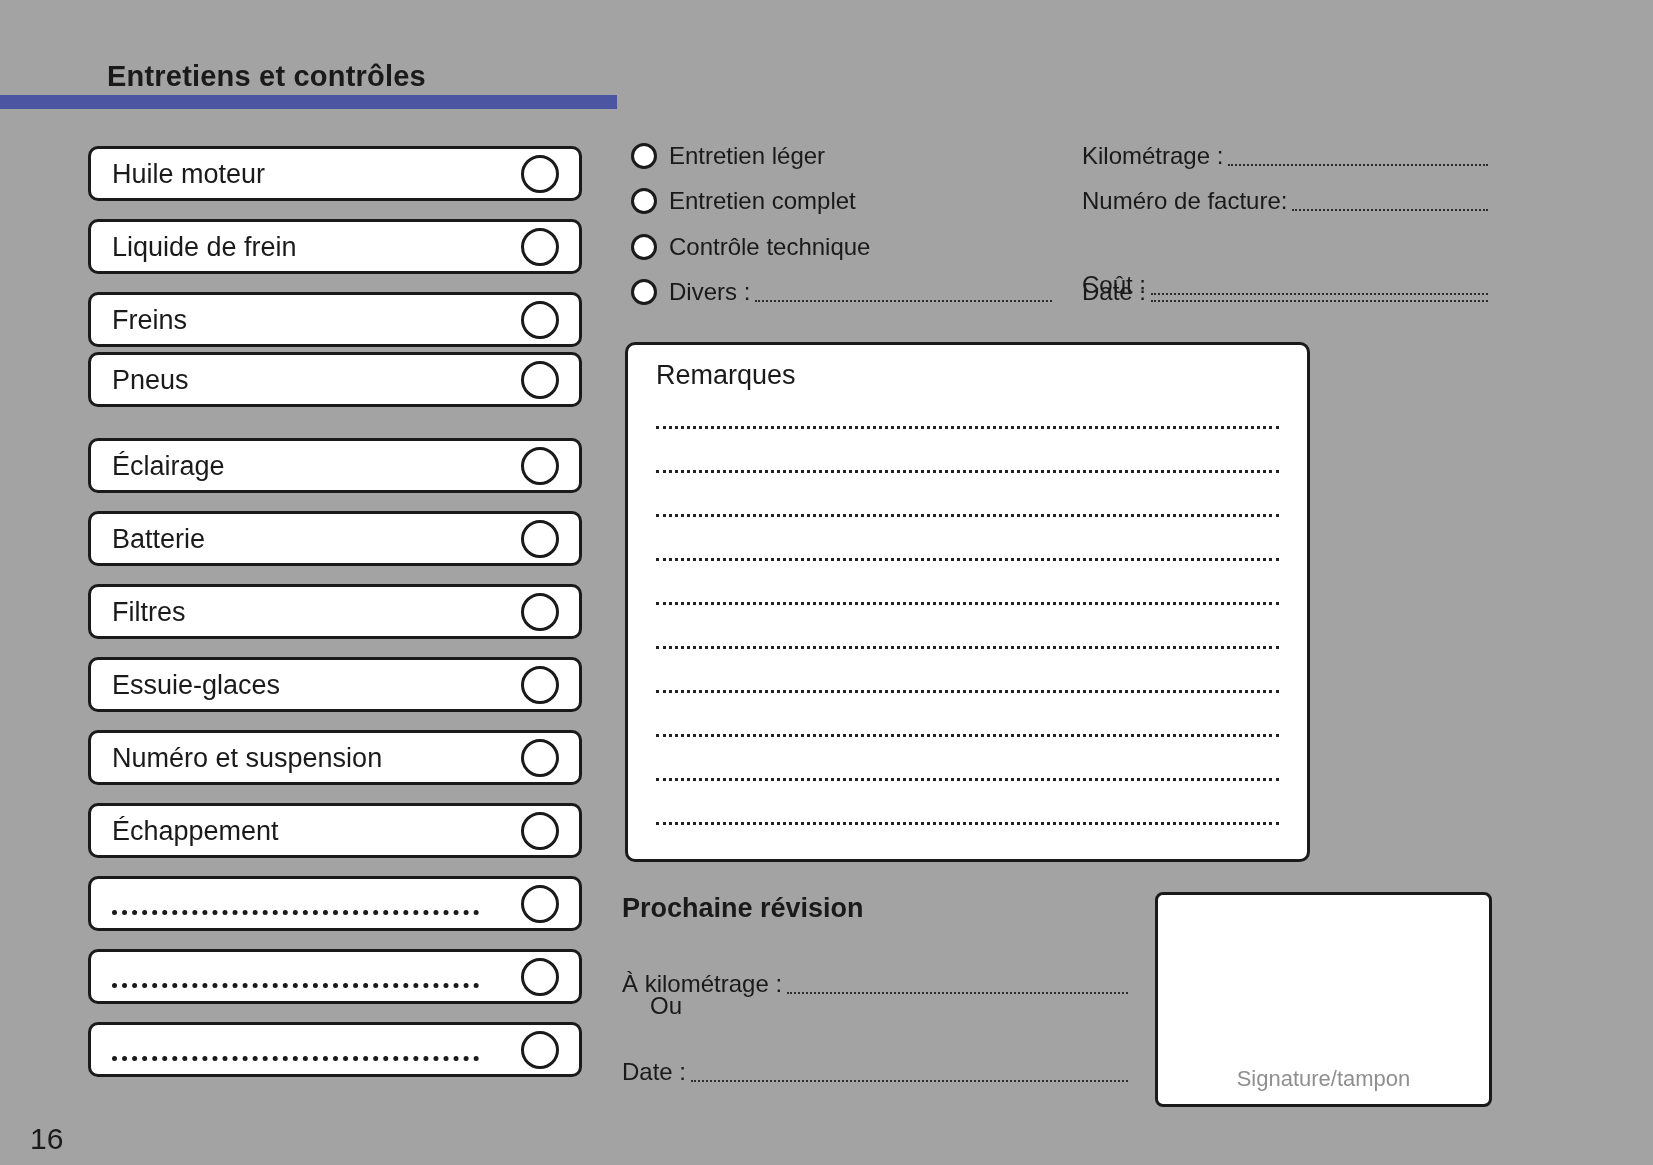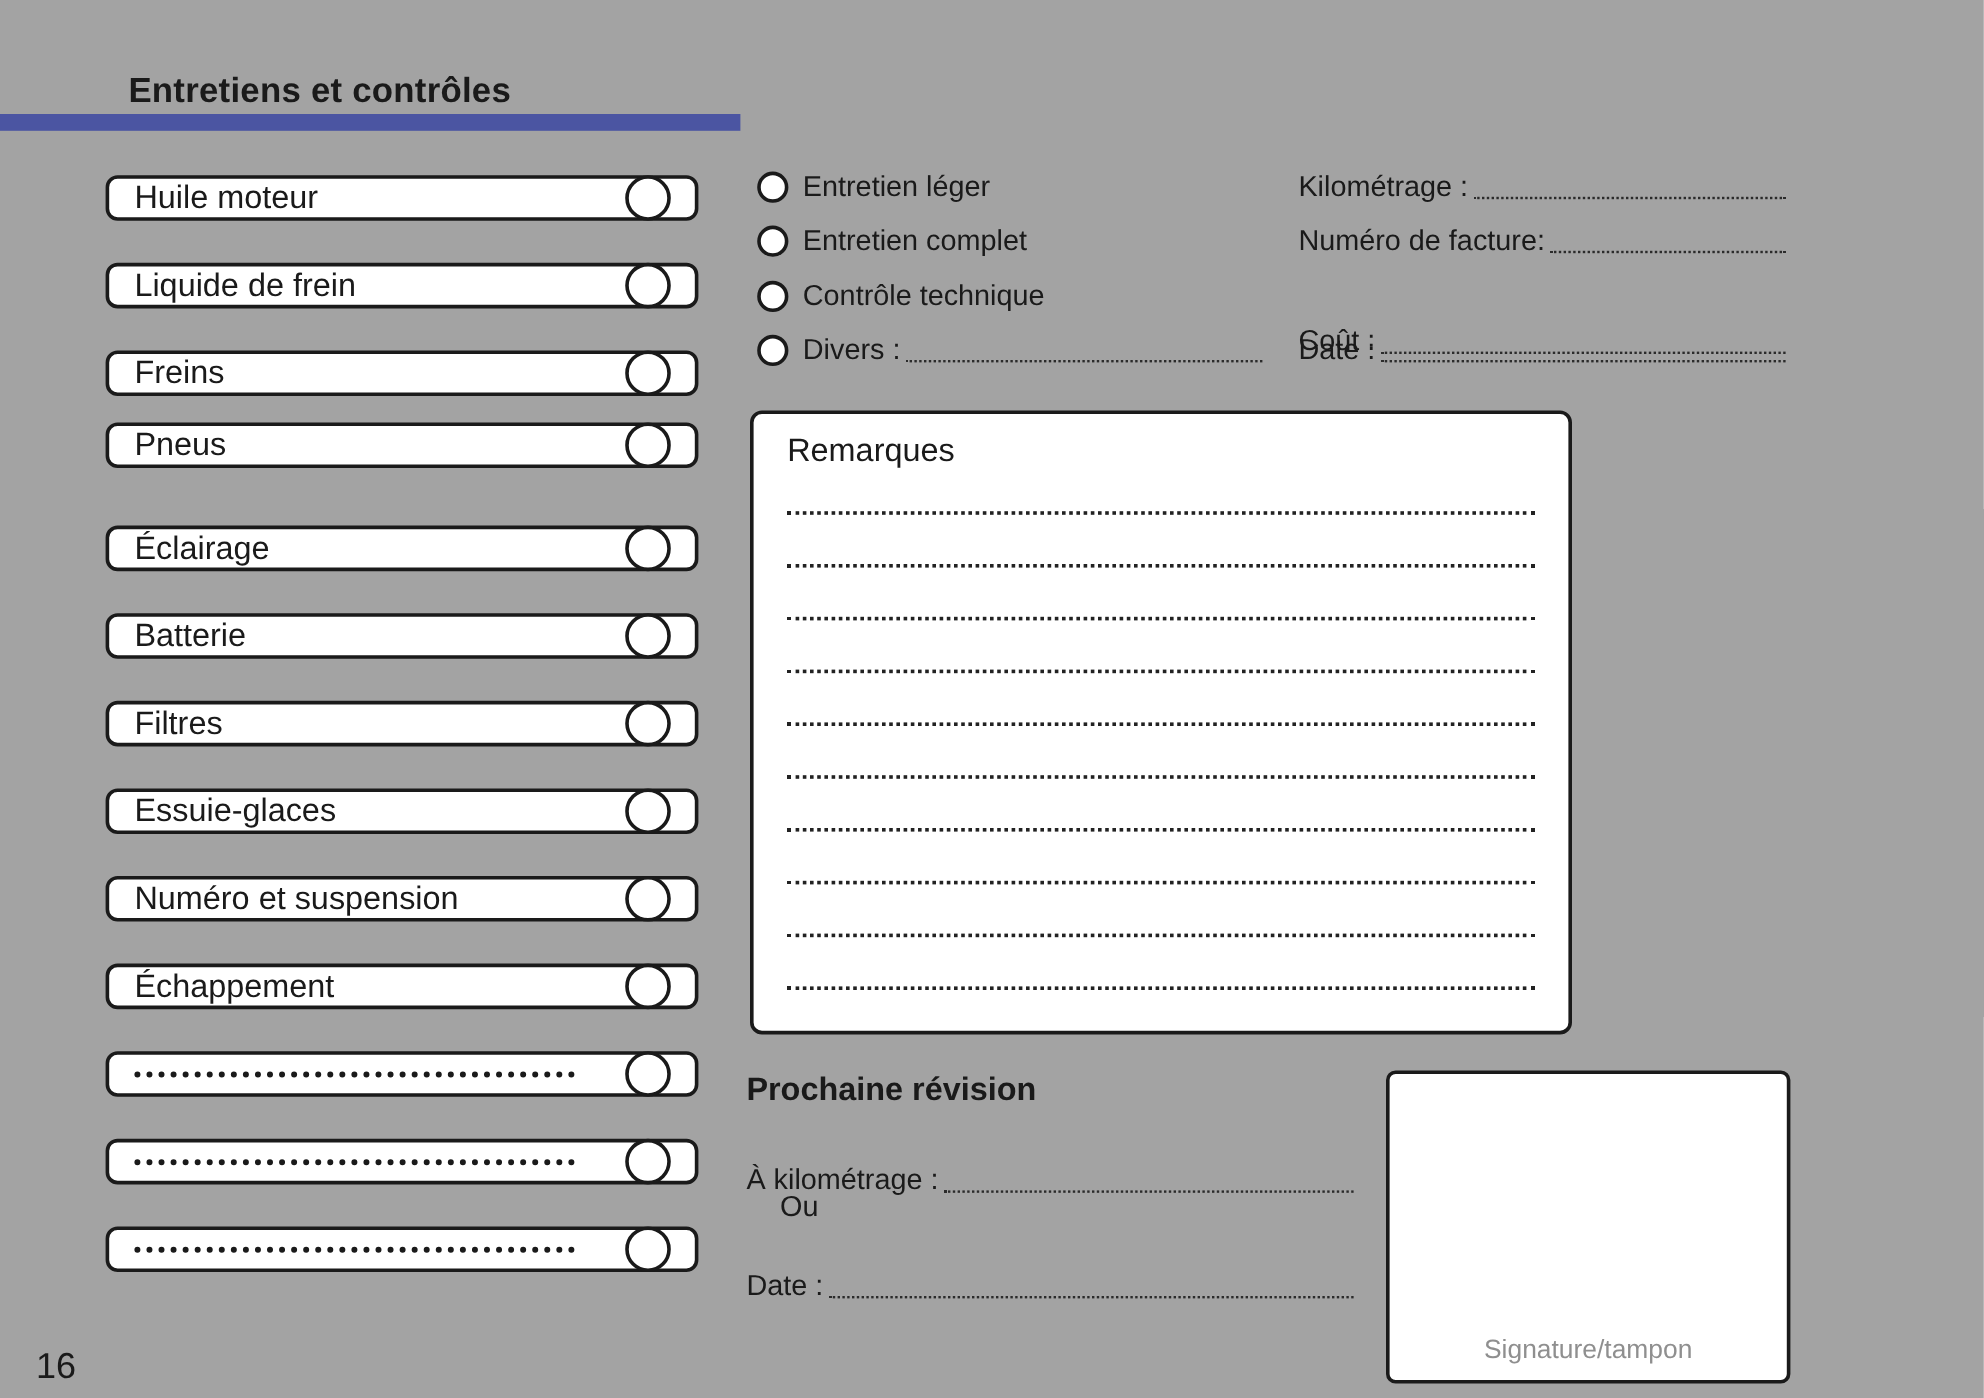--- a/index.html
+++ b/index.html
@@ -8,21 +8,21 @@
   .page {
     position:relative; width:1653px; height:1165px; background:#a3a3a3;
     font-family:"Liberation Sans", sans-serif; color:var(--ink); overflow:hidden;
   }
   
   .page-title { position:absolute; left:107px; top:60px; font-size:29px; font-weight:bold; letter-spacing:.2px; }
   .accent-bar { position:absolute; left:0; top:95px; width:617px; height:14px; background:var(--accent); }
 
   
   .check-box {
-    position:absolute; left:88px; width:494px; height:38px; background:#fff;
+    position:absolute; left:88px; width:494px; height:55px; background:#fff;
     border:3px solid var(--ink); border-radius:10px;
   }
   .cb-label { position:absolute; left:21px; top:50%; transform:translateY(-50%); font-size:27px; }
   .cb-circle {
     position:absolute; right:20px; top:50%; transform:translateY(-50%);
     width:38px; height:38px; border:3px solid var(--ink); border-radius:50%; background:#fff;
   }
   .cb-dots { position:absolute; left:21px; right:100px; bottom:13px; border-bottom:5px dotted var(--ink); }
 
   
@@ -41,21 +41,21 @@
   .remarks-title { position:absolute; left:28px; top:15px; font-size:27px; }
   .remark-line { position:absolute; left:28px; right:28px; height:0; border-bottom:3px dotted #222; }
 
   
   .next-title { position:absolute; left:622px; top:893px; font-size:27px; font-weight:bold; }
   .next-row { position:absolute; left:622px; width:506px; height:32px; display:flex; align-items:center;margin-top:20px; }
   .next-label { font-size:24px; white-space:nowrap; }
   .or-label { position:absolute; left:622px; top:992px; font-size:24px;margin-left:28px; }
 
   
-  .signature-box { position:absolute; left:1155px; top:892px; width:337px; height:261px; border:3px solid var(--ink); border-radius:8px; background:#fff; }
+  .signature-box { position:absolute; left:1155px; top:892px; width:337px; height:215px; border:3px solid var(--ink); border-radius:8px; background:#fff; }
   .signature-caption { position:absolute; left:0; right:0; bottom:12px; text-align:center; font-size:22px; color:var(--sig); }
 
   .page-number { position:absolute; left:30px; top:1122px; font-size:30px; }
 </style>
 </head>
 <body>
 
 <div class="page">
 
   <div class="page-title">Entretiens et contrôles</div>

